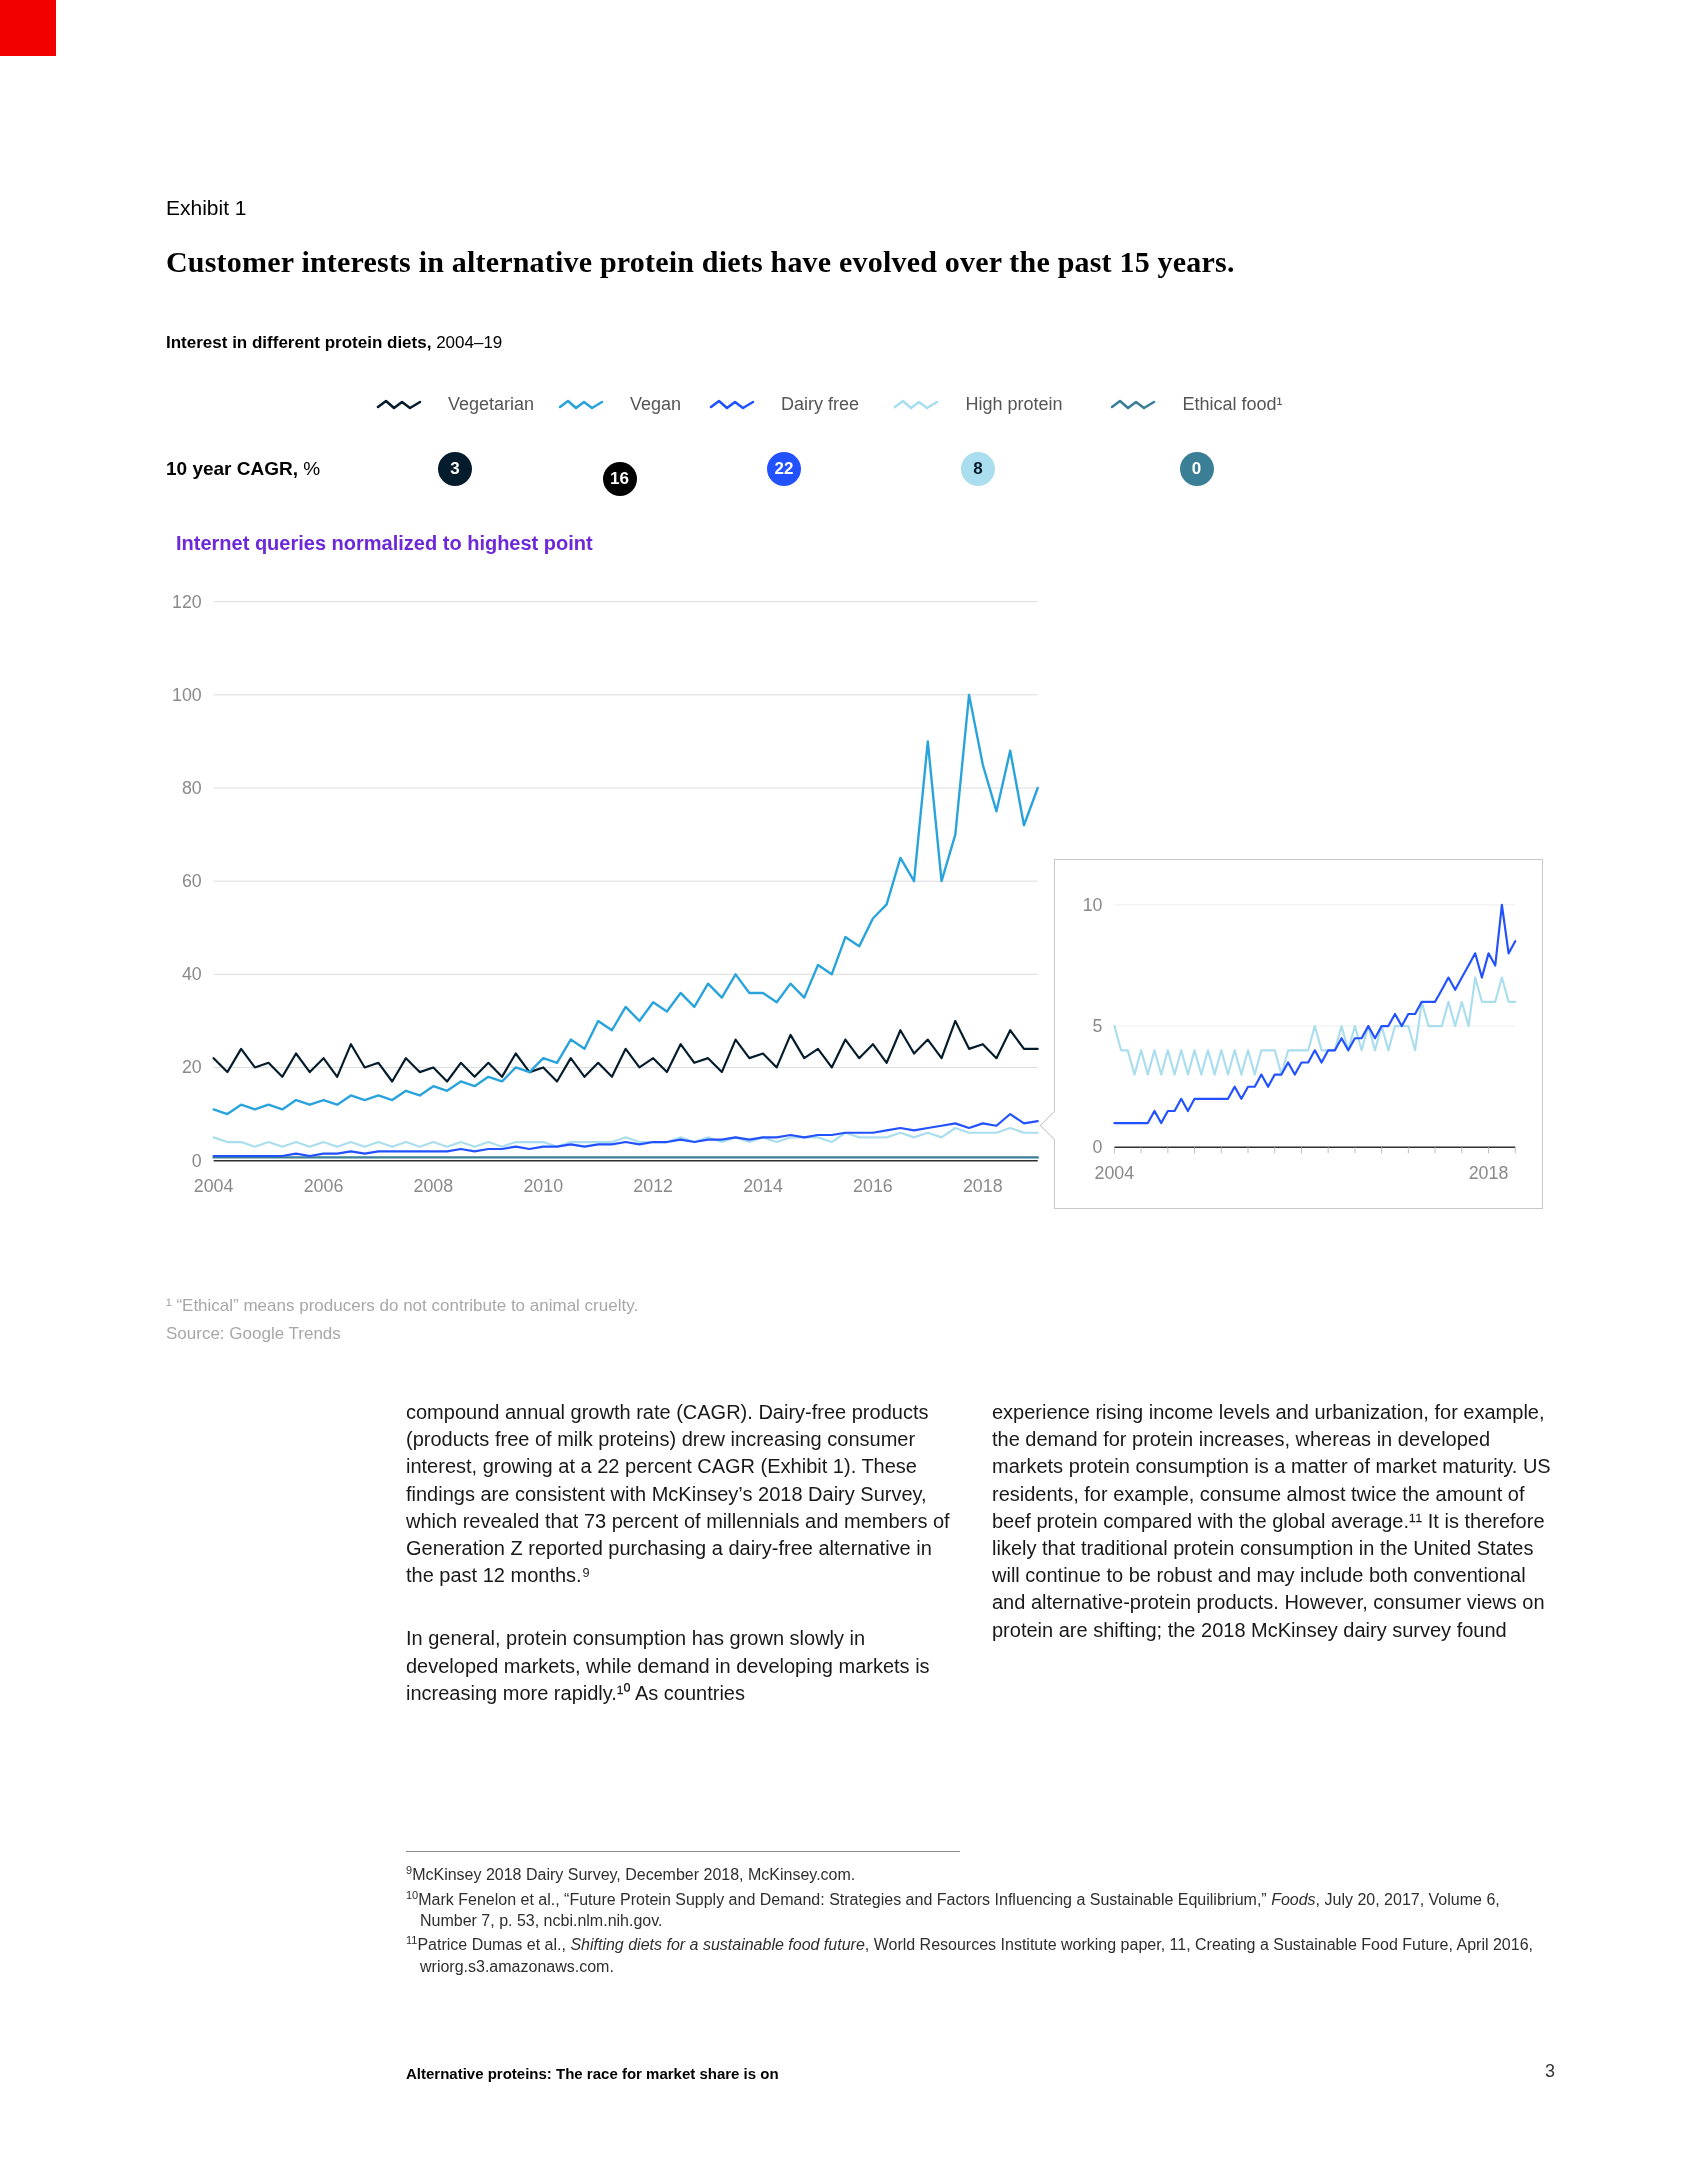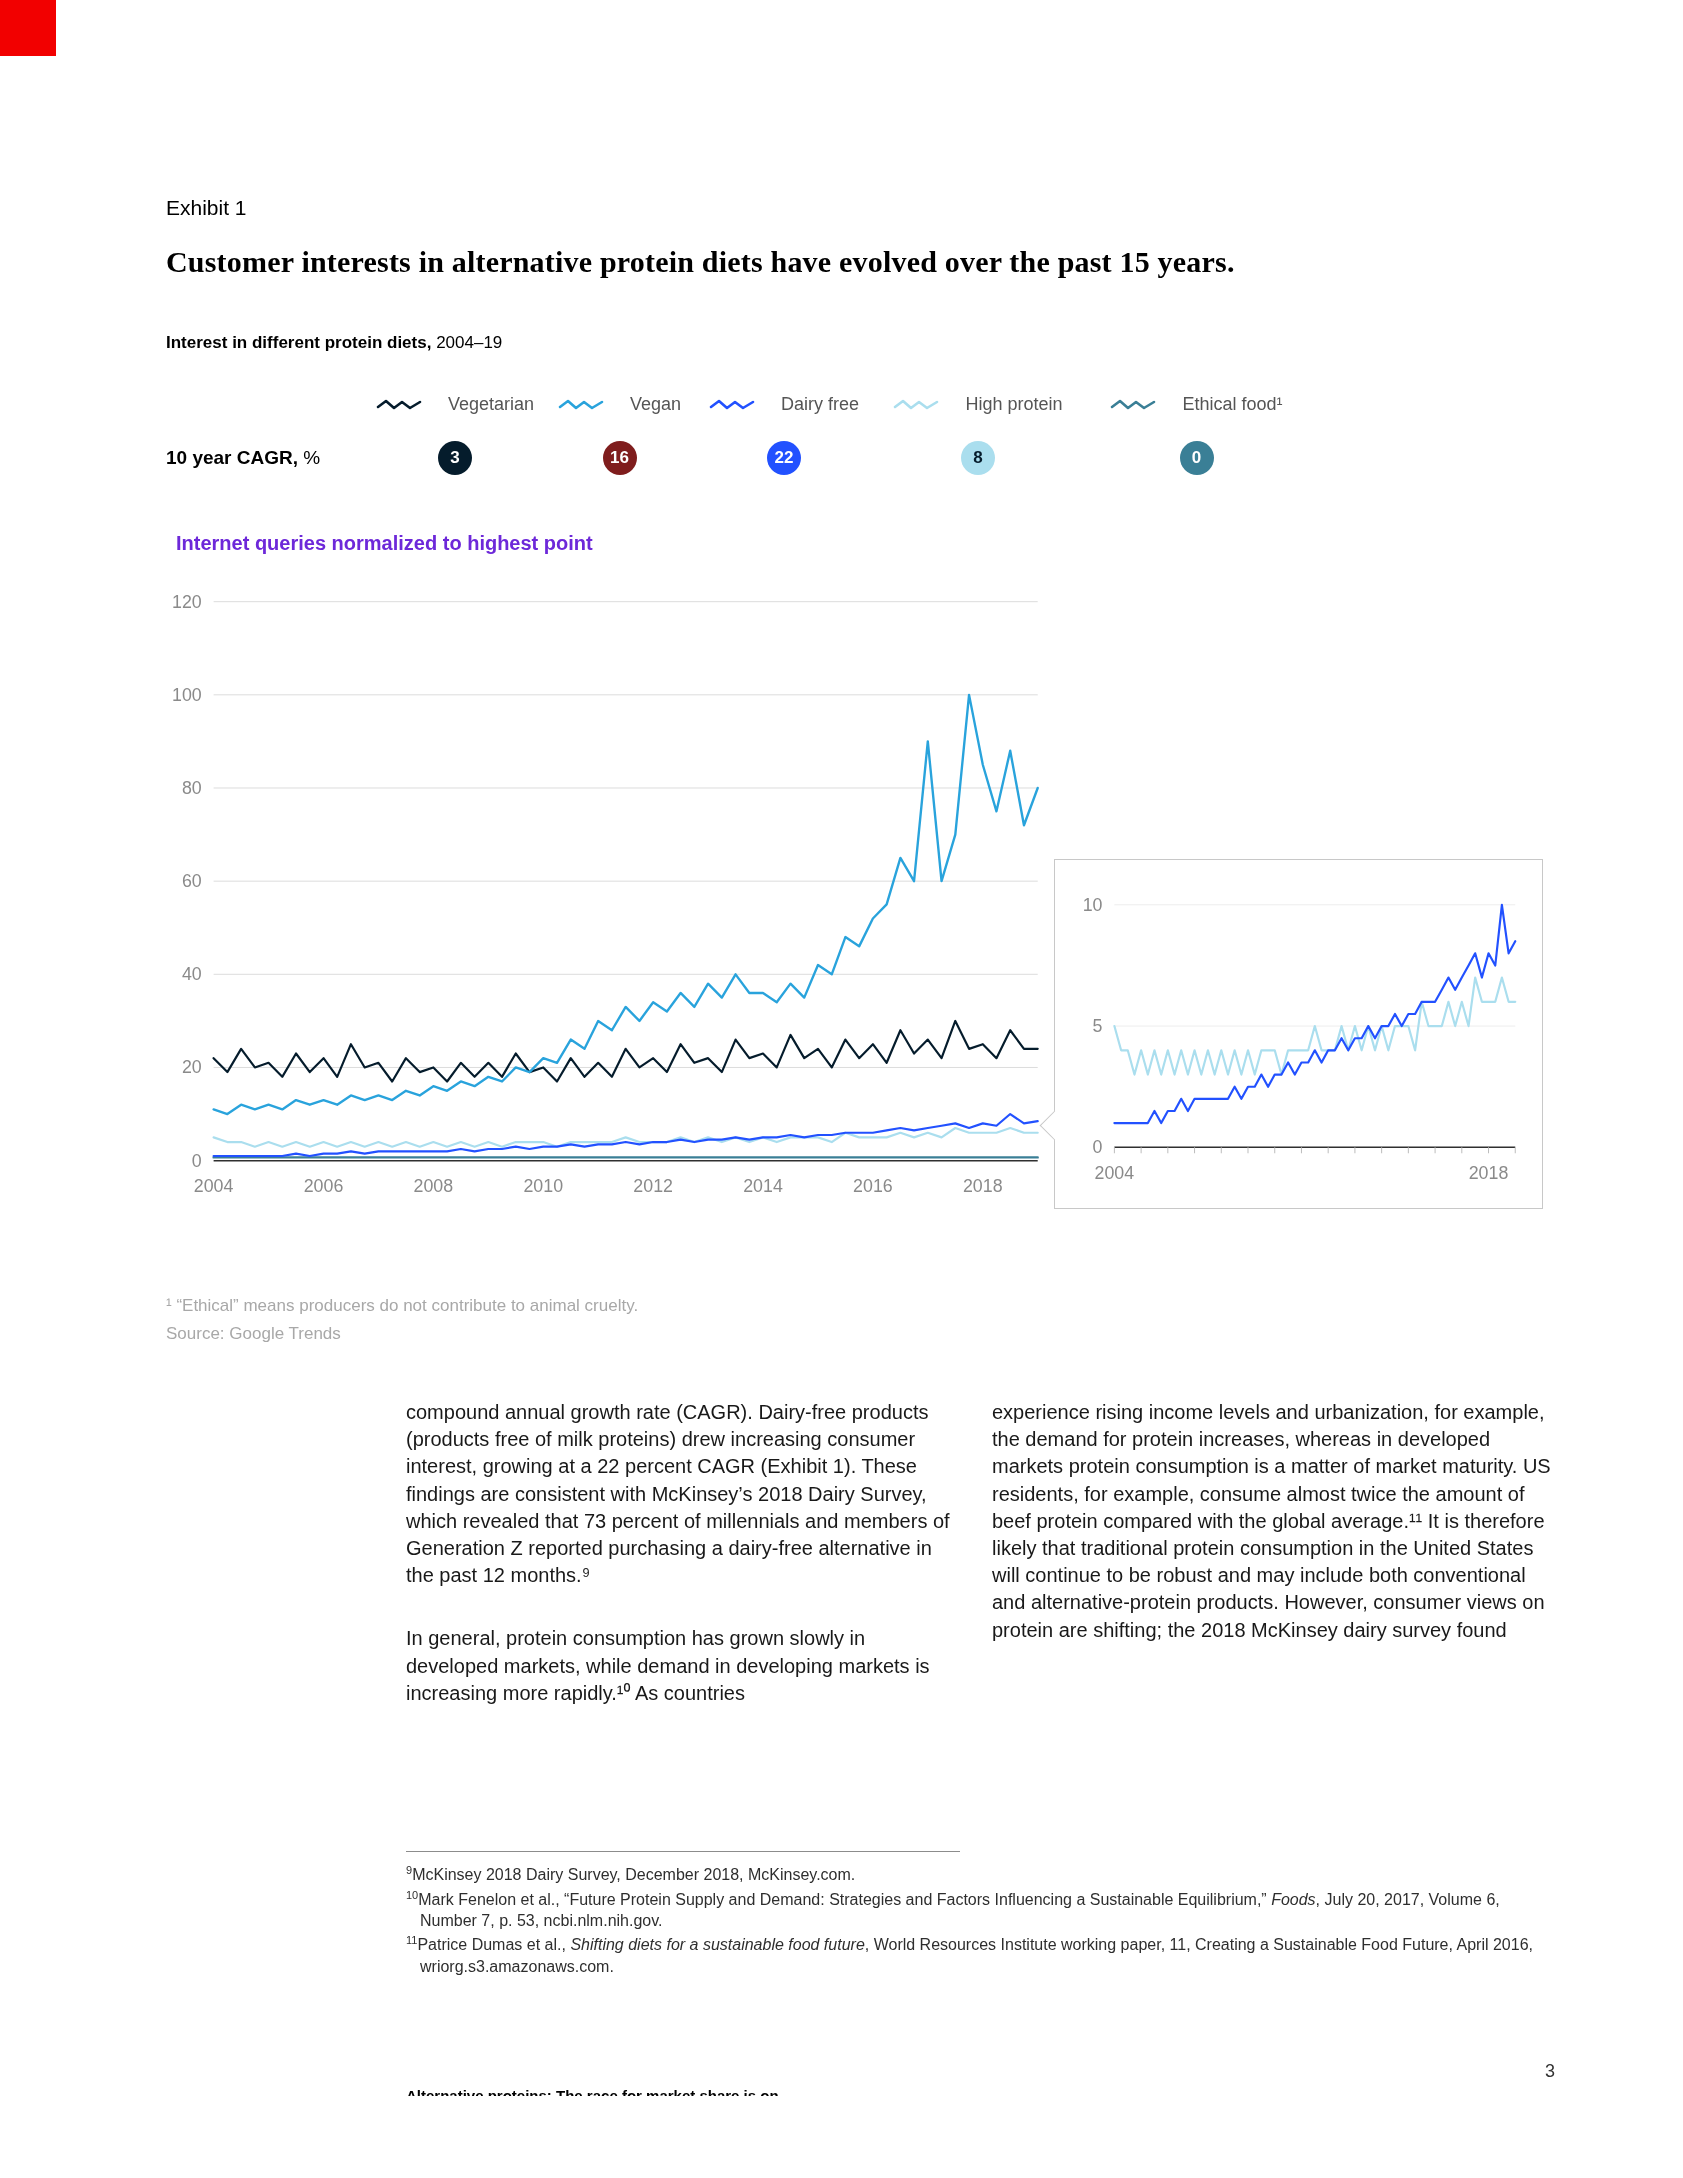--- a/index.html
+++ b/index.html
@@ -34,21 +34,21 @@
   .chart-note{left:166px;top:1265px;font-size:17px;color:#a8a8a8;line-height:1.65;margin-top:27px;}
   .body-col{font-size:20px;line-height:1.36;color:#191919;}
   .body-col .para{margin:0 0 36px 0;}
   .col1{left:406px;top:1399px;width:554px;}
   .col2{left:992px;top:1399px;width:562px;}
   .fn-rule{left:406px;top:1851px;width:554px;border-top:1px solid #8c8c8c;height:0;}
   .fnotes{left:406px;top:1863px;width:1146px;font-size:16px;line-height:1.33;color:#2e2e2e;}
   .fnote{padding-left:14px;text-indent:-14px;margin-bottom:2px;}
   .fnote sup{font-size:11px;}
   .fnote .it{font-style:italic;}
-  .footer-title{left:406px;top:2065px;font-size:15px;font-weight:700;color:#000;margin-top:22px;}
+  .footer-title{left:406px;top:2065px;font-size:15px;font-weight:700;color:#000;}
   .page-num{left:1515px;top:2061px;width:40px;text-align:right;font-size:18px;color:#333;}
 </style>
 </head>
 <body>
 
 <div id="page">
 
   <div class="abs red-square" style="background: rgb(242, 0, 0);"></div>
 
   <div class="abs exhibit">Exhibit 1</div>
@@ -94,21 +94,21 @@
       <svg class="zig" viewBox="0 0 46 16">
         <polyline points="2,10 10,4 18,11 26,5 34,11 44,5" fill="none" stroke-width="2.6" stroke-linecap="round" stroke-linejoin="round" stroke="#3a7f96"></polyline>
       </svg>
       <span>Ethical food¹</span>
     </div>
 
     <div class="cagr-label">
       <span class="b">10 year CAGR,</span><span> %</span>
     </div>
     <div class="badge" style="background: rgb(5, 28, 44); color: rgb(255, 255, 255);">3</div>
-    <div class="badge" style="background: #7f1d1d; color: rgb(255, 255, 255);">16</div>
+    <div class="badge" style="background: #000000; color: rgb(255, 255, 255); margin-top: 21px;">16</div>
     <div class="badge" style="background: rgb(34, 81, 255); color: rgb(255, 255, 255);">22</div>
     <div class="badge" style="background: rgb(170, 222, 238); color: rgb(5, 28, 44);">8</div>
     <div class="badge" style="background: rgb(58, 127, 150); color: rgb(255, 255, 255);">0</div>
   </div>
 
   <div class="abs chart-heading">Internet queries normalized to highest point</div>
 
   <svg class="abs main-svg" width="931" height="648" viewBox="0 0 940 655">
       <line x1="85" y1="595" x2="918" y2="595" stroke="#2f2f2f" stroke-width="1.5"></line>
       <text class="tick" x="73" y="601" text-anchor="end">0</text>

